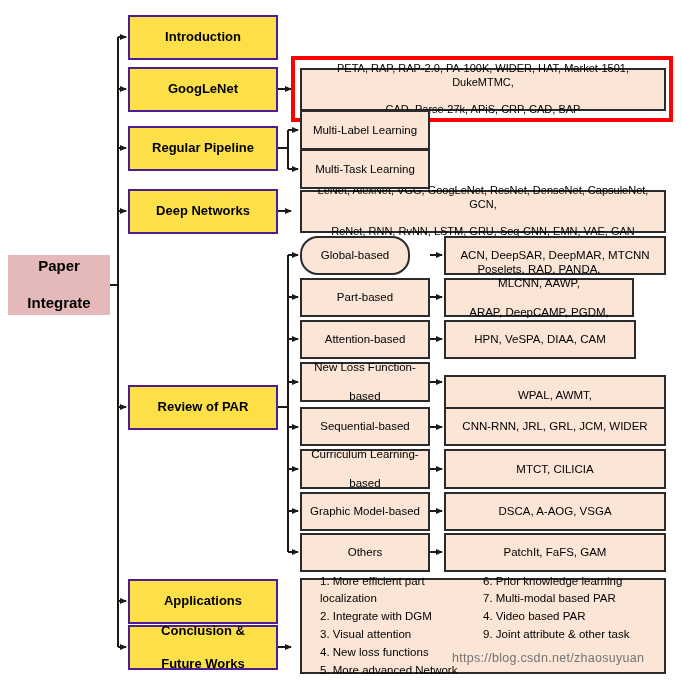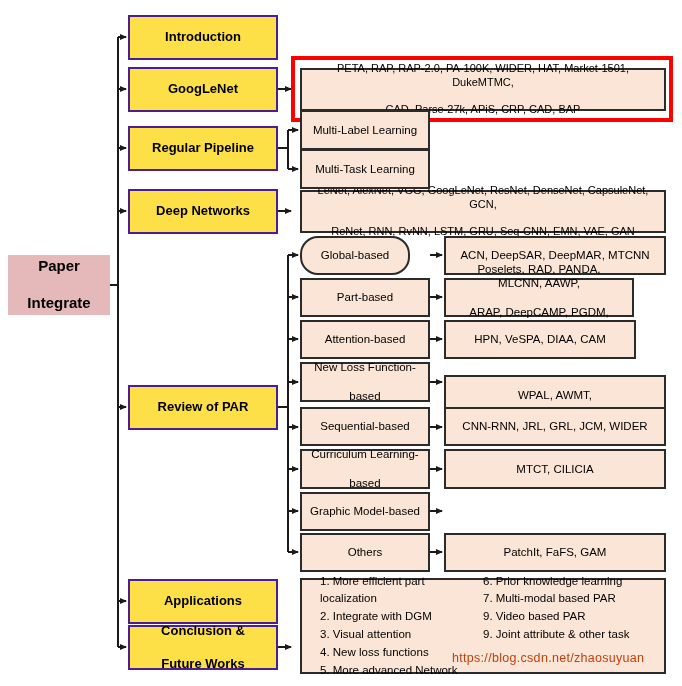--- a/index.html
+++ b/index.html
@@ -16,21 +16,21 @@
   .wide{font-size:11px;}
   .redbox{position:absolute;border:4px solid #ff0000;box-sizing:border-box;
           background:transparent;pointer-events:none;}
   .applist{position:absolute;box-sizing:border-box;background:#fbe5d6;
            border:2px solid #2b2b2b;display:flex;align-items:center;}
   .applist .cols{display:flex;width:100%;padding:0 6px 0 18px;box-sizing:border-box;
                  font-size:11.5px;line-height:1.55;text-align:left;}
   .applist .c{flex:1;}
   .applist .c.c2{flex:0 0 175px;}
   svg.lines{position:absolute;left:0;top:0;width:682px;height:686px;overflow:visible;}
-  .wm{position:absolute;left:452px;top:651px;font-size:12.5px;color:#c2410c;
+  .wm{position:absolute;left:452px;top:651px;font-size:12.5px;color:#737373;
       letter-spacing:.3px;white-space:nowrap;font-family:"Liberation Sans",sans-serif;}
 </style>
 </head>
 <body>
 
 <div id="diagram">
 
   <svg class="lines">
     <defs>
       <marker id="ah" markerWidth="7" markerHeight="7" refX="6" refY="3" orient="auto" markerUnits="userSpaceOnUse">
@@ -166,38 +166,41 @@
     <span>HPN, VeSPA, DIAA, CAM</span>
   </div>
   <div class="node lvl3" style="left:444px;top:362px;width:222px;height:40px;margin-top:13px;">
     <span>WPAL, AWMT,</span>
   </div>
   <div class="node lvl3" style="left:444px;top:407px;width:222px;height:39px;">
     <span>CNN-RNN, JRL, GRL, JCM, WIDER</span>
   </div>
   <div class="node lvl3" style="left:444px;top:449px;width:222px;height:40px;">
     <span>MTCT, CILICIA</span>
+  </div>
+  <div class="node lvl3" style="left:444px;top:492px;width:222px;height:39px;">
+    <span>DSCA, A-AOG, VSGA</span>
   </div>
   <div class="node lvl3" style="left:444px;top:533px;width:222px;height:39px;">
     <span>PatchIt, FaFS, GAM</span>
   </div>
 
   <div class="applist" style="left:300px;top:578px;width:366px;height:96px;">
     <div class="cols">
       <div class="c c1">
         <div>1. More efficient part localization</div>
         <div>2. Integrate with DGM</div>
         <div>3. Visual attention</div>
         <div>4. New loss functions</div>
         <div>5. More advanced Network</div>
       </div>
       <div class="c c2">
         <div>6. Prior knowledge learning</div>
         <div>7. Multi-modal based PAR</div>
-        <div>9. Video based PAR</div>
+        <div>4. Video based PAR</div>
         <div>9. Joint attribute &amp; other task</div>
       </div>
     </div>
   </div>
 
   <div class="wm">https://blog.csdn.net/zhaosuyuan</div>
 
 </div>
 
 </body></html>

